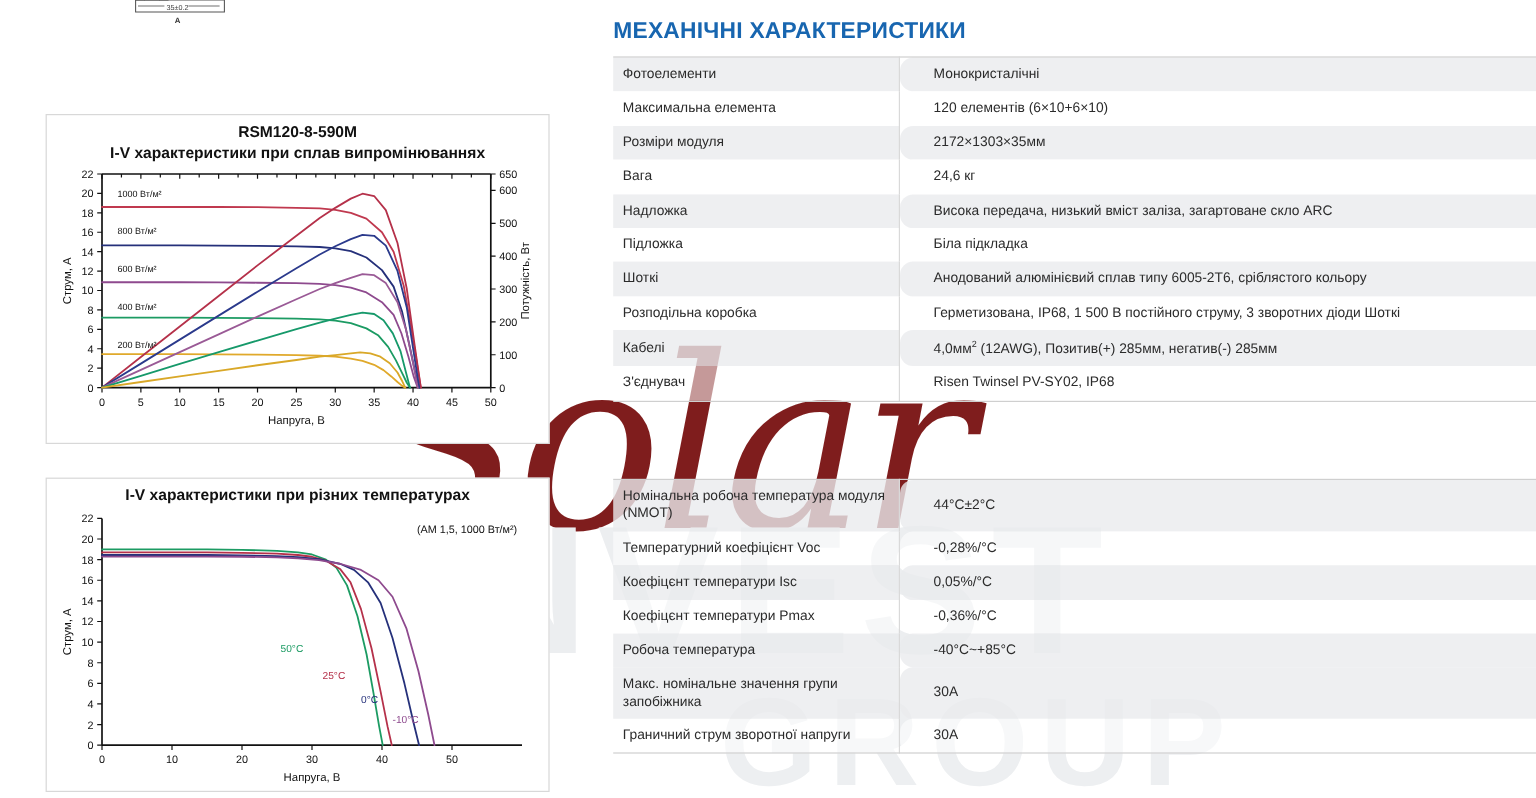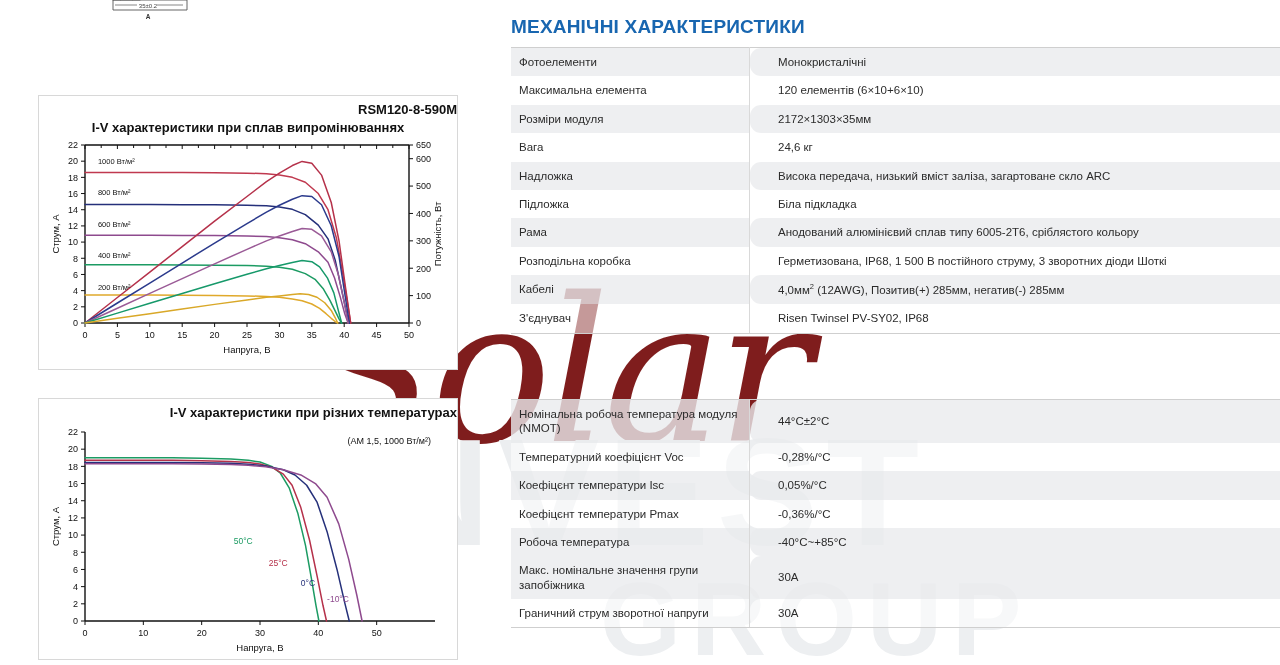--- a/index.html
+++ b/index.html
@@ -64,21 +64,21 @@
   .chart-panel{
     position:absolute;
     background:#ffffff;
     border:1px solid #d8d8d8;
     box-sizing:border-box;
   }
   #chart-panel-irradiance{left:38px;top:95px;width:420px;height:275px;}
   #chart-panel-temperature{left:38px;top:398px;width:420px;height:262px;}
 
   .chart-title{
-    text-align:right;
+    text-align:center;
     font-weight:bold;
     font-size:13px;
     color:#111;
     margin:6px 0 0 0;
     font-family:"Liberation Sans", sans-serif;
   }
   .chart-subtitle{
     text-align:center;
     font-weight:bold;
     font-size:13px;
@@ -351,21 +351,21 @@
             </tr>
             <tr class="odd">
               <td class="k">Надложка</td>
               <td class="v">Висока передача, низький вміст заліза, загартоване скло ARC</td>
             </tr>
             <tr class="even">
               <td class="k">Підложка</td>
               <td class="v">Біла підкладка</td>
             </tr>
             <tr class="odd">
-              <td class="k">Рама</td>
+              <td class="k">Шоткі</td>
               <td class="v">Анодований алюмінієвий сплав типу 6005-2Т6, сріблястого кольору</td>
             </tr>
             <tr class="even">
               <td class="k">Розподільна коробка</td>
               <td class="v">Герметизована, IP68, 1 500 В постійного струму, 3 зворотних діоди Шоткі</td>
             </tr>
             <tr class="odd">
               <td class="k">Кабелі</td>
               <td class="v">4,0мм<sup>2</sup> (12AWG), Позитив(+) 285мм, негатив(-) 285мм</td>
             </tr>

